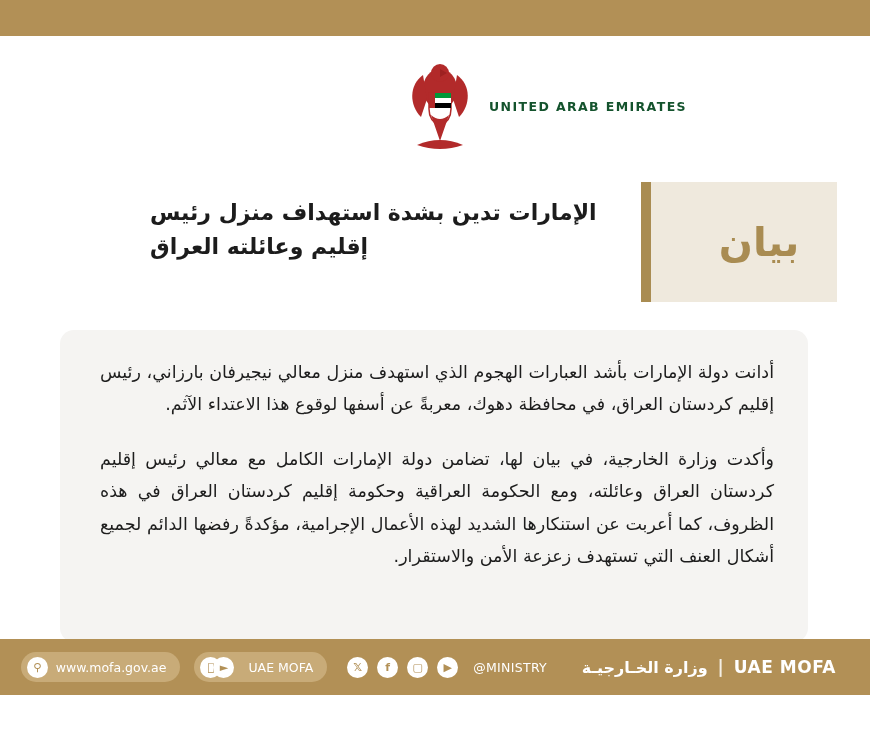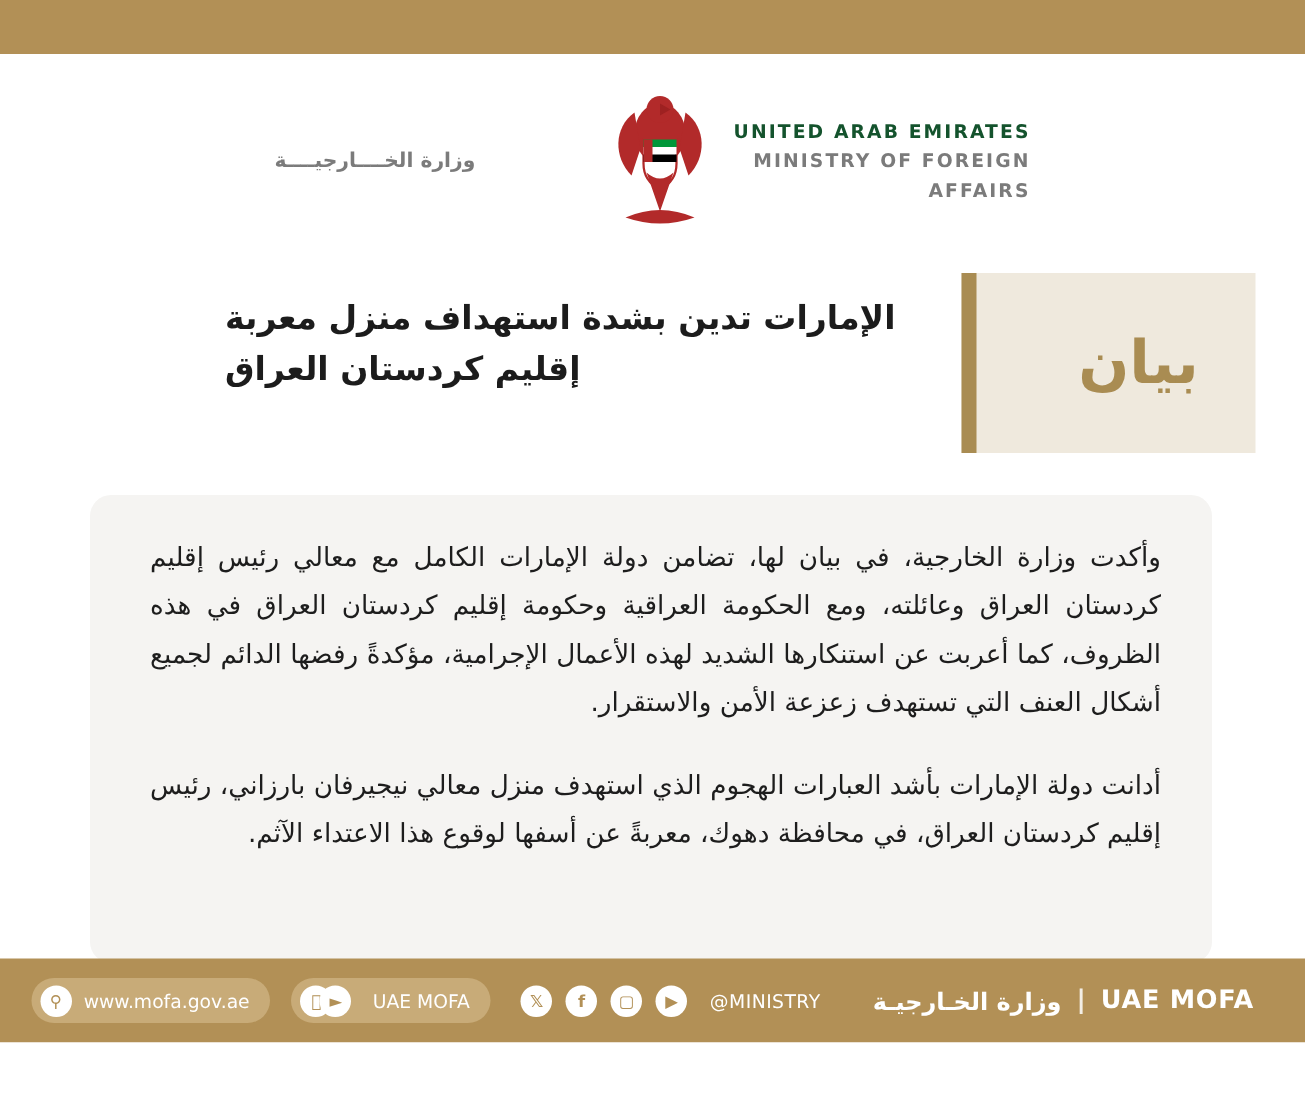--- a/index.html
+++ b/index.html
@@ -170,21 +170,20 @@
 </head>
 <body>
 
 <div class="page">
 
   <div class="top-bar"></div>
 
   <div class="header">
     <div class="header-en">
       <div class="line1">UNITED ARAB EMIRATES</div>
-      <div class="line2">MINISTRY OF FOREIGN AFFAIRS</div>
     </div>
 
     <div class="emblem">
       <svg viewBox="0 0 66 96" width="66" height="96" aria-hidden="true">
 
         <ellipse cx="33" cy="30" rx="17" ry="20" fill="#b22a2a"></ellipse>
 
         <circle cx="33" cy="14" r="9" fill="#b22a2a"></circle>
 
         <path d="M33 10 l7 4 -7 4 z" fill="#9e2121"></path>
@@ -198,35 +197,34 @@
         <rect x="22" y="44" width="22" height="5" fill="#000000"></rect>
         <rect x="22" y="34" width="6" height="15" fill="#b22a2a"></rect>
 
         <path d="M24 56 l9 26 l9 -26 q-9 8 -18 0 z" fill="#b22a2a"></path>
 
         <path d="M10 86 q23 -10 46 0 q-23 8 -46 0 z" fill="#b22a2a"></path>
       </svg>
     </div>
 
     <div class="header-ar">
-      <div class="line2">وزارة الخــــارجيــــة</div>
     </div>
   </div>
 
   <div class="title-row">
     <div class="bayan-box">
       <div class="accent"></div>
       <div class="bayan-text">بيان</div>
     </div>
-    <div class="headline">الإمارات تدين بشدة استهداف منزل معربة إقليم كردستان العراق</div>
+    <div class="headline">الإمارات تدين بشدة استهداف منزل رئيس إقليم وعائلته العراق</div>
   </div>
 
   <div class="body-card">
+    <p>أدانت دولة الإمارات بأشد العبارات الهجوم الذي استهدف منزل معالي نيجيرفان بارزاني، رئيس إقليم كردستان العراق، في محافظة دهوك، معربةً عن أسفها لوقوع هذا الاعتداء الآثم.</p>
     <p>وأكدت وزارة الخارجية، في بيان لها، تضامن دولة الإمارات الكامل مع معالي رئيس إقليم كردستان العراق وعائلته، ومع الحكومة العراقية وحكومة إقليم كردستان العراق في هذه الظروف، كما أعربت عن استنكارها الشديد لهذه الأعمال الإجرامية، مؤكدةً رفضها الدائم لجميع أشكال العنف التي تستهدف زعزعة الأمن والاستقرار.</p>
-    <p>أدانت دولة الإمارات بأشد العبارات الهجوم الذي استهدف منزل معالي نيجيرفان بارزاني، رئيس إقليم كردستان العراق، في محافظة دهوك، معربةً عن أسفها لوقوع هذا الاعتداء الآثم.</p>
   </div>
 
   <div class="footer">
     <div class="footer-brand">
       <span class="en">UAE MOFA</span>
       <span class="sep">|</span>
       <span class="ar">وزارة الخـارجيـة</span>
     </div>
 
     <div class="footer-center">

